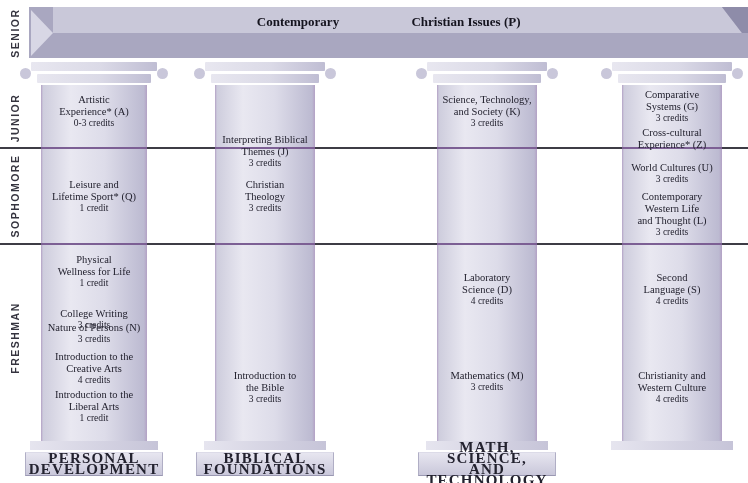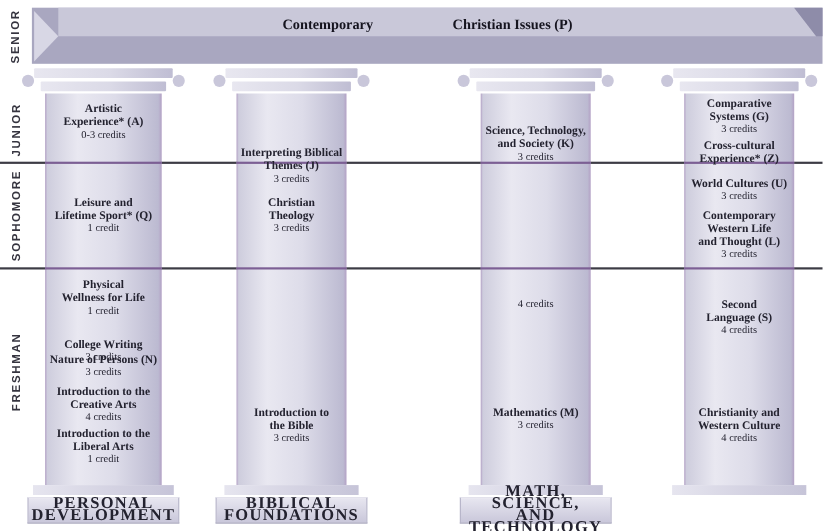--- a/index.html
+++ b/index.html
@@ -48,21 +48,21 @@
     border:1px solid #b0aec5; border-top-color:#dcdbe8; border-bottom-color:#9想a98b2;
     display:flex; align-items:center; justify-content:center;
   }
   .base { border-bottom-color:#9a98b2; }
   .base-label {
     font-weight:bold; font-size:15px; line-height:11px; letter-spacing:1.2px;
     text-align:center; white-space:pre-line; color:#23222f;
   }
   
   .course { position:absolute; text-align:center; z-index:4; }
-  .course-title { font-weight:bold; font-size:10.5px; line-height:12px; white-space:pre-line; }
+  .course-title { font-weight:normal; font-size:10.5px; line-height:12px; white-space:pre-line; }
   .course-credits { font-size:9.5px; line-height:11.5px; white-space:pre-line; }
 </style>
 </head>
 <body>
 
 <div class="canvas">
 
   <svg class="banner-svg" width="748" height="62">
     <rect x="29" y="7" width="719" height="51" fill="#a9a7c0"></rect>
     <polygon points="53,7 722,7 742,33 53,33" fill="#c9c8d9"></polygon>
@@ -172,26 +172,28 @@
     <div class="capital-dot" style="left:-21px;"></div>
     <div class="capital-dot" style="left:110px;"></div>
     <div class="shaft" style="width:100px;"></div>
     <div class="shaft-line" style="left:0; top:147px; width:100px;"></div>
     <div class="shaft-line" style="left:0; top:243px; width:100px;"></div>
     <div class="step" style="left:-11px; width:122px;"></div>
     <div class="base" style="left:-19px; width:138px;">
       <div class="base-label">MATH, SCIENCE,
 AND TECHNOLOGY</div>
     </div>
-    <div class="course" style="left:-10px; top:94px;  width:120px;margin-top:20px;">
+    <div class="course" style="left:-10px; top:94px;  width:120px;">
       <div class="course-title">Science, Technology,
 and Society (K)</div>
       <div class="course-credits">3 credits</div>
     </div>
     <div class="course" style="left:-10px; top:272px; width:120px;">
+      <div class="course-title">Laboratory
+Science (D)</div>
       <div class="course-credits">4 credits</div>
     </div>
     <div class="course" style="left:-10px; top:370px; width:120px;">
       <div class="course-title">Mathematics (M)</div>
       <div class="course-credits">3 credits</div>
     </div>
   </div>
 
   <div class="pillar" style="left:622px; width:100px;">
     <div class="capital-bar" style="left:-10px; top:62px; width:120px;"></div>

